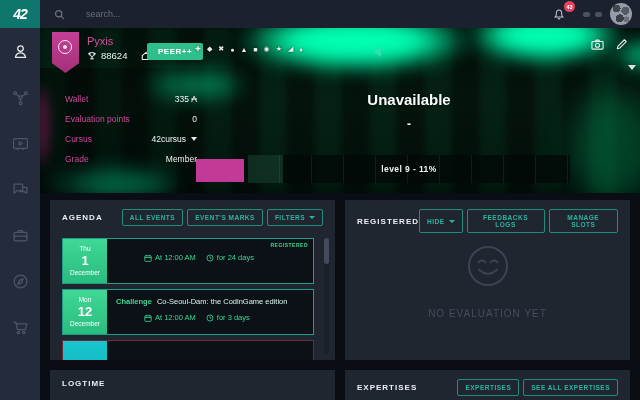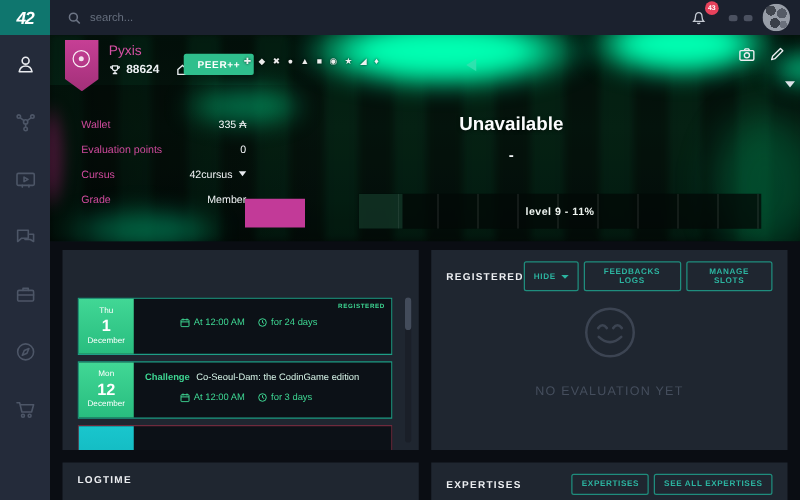--- a/index.html
+++ b/index.html
@@ -5,21 +5,21 @@
   * { margin:0; padding:0; box-sizing:border-box; }
   html,body { width:640px; height:400px; overflow:hidden; background:#0a0d13;
     font-family:"Liberation Sans", sans-serif; }
   .screen { position:absolute; top:0; left:0; width:640px; height:400px; background:#0a0d13; overflow:hidden; }
 
   
   .topbar { position:absolute; top:0; left:0; width:640px; height:28px; background:#1b212e; z-index:30; }
   .logo-box { position:absolute; left:0; top:0; width:40px; height:28px; background:#0f766e;
     color:#fff; font-weight:bold; font-size:14px; display:flex; align-items:center; justify-content:center;
     font-style:italic; letter-spacing:-1px; cursor:pointer; }
-  .searchwrap { position:absolute; left:54px; top:0; height:28px; display:flex; align-items:center; gap:7px; }
+  .searchwrap { position:absolute; left:54px; top:0; height:28px; display:flex; align-items:center; gap:21px; }
   .searchwrap svg { width:11px; height:11px; stroke:#6d7585; fill:none; stroke-width:1.6; }
   .search-input { background:transparent; border:none; outline:none; color:#aab0bd; font-size:9px; width:180px;
     font-family:"Liberation Sans", sans-serif; }
   .search-input::placeholder { color:#67707f; }
   .bellwrap { position:absolute; right:72px; top:7px; width:16px; height:16px; cursor:pointer; }
   .bellwrap svg { width:14px; height:14px; stroke:#c4c9d2; fill:none; stroke-width:1.2; }
   .notif-badge { position:absolute; top:-6px; right:-7px; min-width:11px; height:11px; border-radius:6px;
     background:#e8425c; color:#fff; font-size:5.5px; font-weight:bold; display:flex; align-items:center;
     justify-content:center; padding:0 2px; }
   .topdot { position:absolute; top:12px; width:7px; height:5px; border-radius:2px; background:#4b5160; cursor:pointer; }
@@ -57,21 +57,21 @@
 
   .ribbon { position:absolute; left:12px; top:4px; width:27px; height:41px; cursor:pointer;
     background:linear-gradient(180deg,#c63f95,#a33079);
     clip-path:polygon(0 0,100% 0,100% 76%,50% 100%,0 76%); }
   .ribbon .emb { position:absolute; left:5.5px; top:8px; width:14px; height:14px; border:1.4px solid rgba(255,255,255,.9);
     border-radius:50%; }
   .ribbon .emb::after { content:""; position:absolute; left:4px; top:4px; width:4px; height:4px; border-radius:50%;
     background:rgba(255,255,255,.85); }
   .login { position:absolute; left:47px; top:7px; color:#d650a3; font-weight:normal; font-size:11px; cursor:pointer; }
   .subline { position:absolute; left:47px; top:22px; display:flex; align-items:center; gap:4px;
-    color:#eef1f4; font-size:9.5px; font-weight:bold; }
+    color:#eef1f4; font-size:9.5px; font-weight:normal; }
   .subline svg { width:10px; height:10px; stroke:#e8ebee; fill:none; stroke-width:1.1; stroke-linecap:round; }
   .subline .sep { width:6px; }
   .peer-btn { position:absolute; left:107px; top:15px; background:#2fbf8d; color:#fff; border:none;
     font-family:"Liberation Sans", sans-serif; font-weight:bold; font-size:8px; letter-spacing:.5px;
     padding:4px 11px; border-radius:2px; cursor:pointer; }
   .achrow { position:absolute; left:155px; top:17px; display:flex; gap:6px; align-items:center; }
   .ach { color:rgba(255,255,255,.92); font-size:7px; cursor:pointer; text-shadow:0 0 2px rgba(0,0,0,.8); }
   .car-arrow { position:absolute; left:333px; top:19px; width:0; height:0; cursor:pointer;
     border-top:5px solid transparent; border-bottom:5px solid transparent; border-right:8px solid #35e0b0; opacity:.85; }
   .cam-icn, .pen-icn { position:absolute; top:9px; cursor:pointer; }
@@ -87,21 +87,21 @@
   .chev-sm { width:0; height:0; border-left:3px solid transparent; border-right:3px solid transparent;
     border-top:4px solid #e8ebef; margin-left:2px; }
   .cursus-val { cursor:pointer; }
 
   .avail-title { position:absolute; left:208px; top:63px; width:322px; text-align:center; color:#fbfcfd;
     font-size:15px; font-weight:bold; text-shadow:0 1px 3px rgba(0,0,0,.6); }
   .avail-dash { position:absolute; left:208px; top:89px; width:322px; text-align:center; color:#f0f2f4;
     font-size:12px; font-weight:bold; }
 
   .level-bar { position:absolute; left:208px; top:127px; width:322px; height:28px; background:rgba(3,9,6,.78);
-    overflow:hidden; cursor:pointer;margin-left:39px; }
+    overflow:hidden; cursor:pointer; }
   .level-bar .ticks { position:absolute; inset:0;
     background:repeating-linear-gradient(90deg, transparent 0 31px, rgba(255,255,255,.07) 31px 32px); }
   .level-fill { position:absolute; left:0; top:0; bottom:0; width:11%; background:rgba(80,205,150,.18); }
   .level-text { position:absolute; inset:0; display:flex; align-items:center; justify-content:center;
     color:#eef4f0; font-size:8.5px; font-weight:bold; letter-spacing:.4px; }
   .pink-block { position:absolute; left:156px; top:131px; width:48px; height:23px; background:#c23a98; }
 
   
   .card { position:absolute; background:#1f2630; }
   .card-header { display:flex; align-items:center; justify-content:space-between; padding:9px 12px 7px 12px; }
@@ -301,20 +301,31 @@
 
     <div class="pink-block"></div>
     <div class="level-bar">
       <div class="level-fill" style="width: 11%;"></div>
       <div class="ticks"></div>
       <div class="level-text">level 9 - 11%</div>
     </div>
   </div>
 
   <div class="card" id="agenda-card">
+    <div class="card-header">
+      <span class="card-title">AGENDA</span>
+      <span class="btn-row">
+        <button class="tbtn">ALL EVENTS</button>
+        <button class="tbtn">EVENT'S MARKS</button>
+        <button class="tbtn">
+          <span>FILTERS</span>
+          <span class="chev"></span>
+        </button>
+      </span>
+    </div>
     <div class="ev-list">
 
       <div class="ev-item v-green">
         <div class="ev-date">
           <span class="ev-day">Thu</span>
           <span class="ev-num">1</span>
           <span class="ev-month">December</span>
         </div>
         <div class="ev-body">
           <div class="ev-meta">

